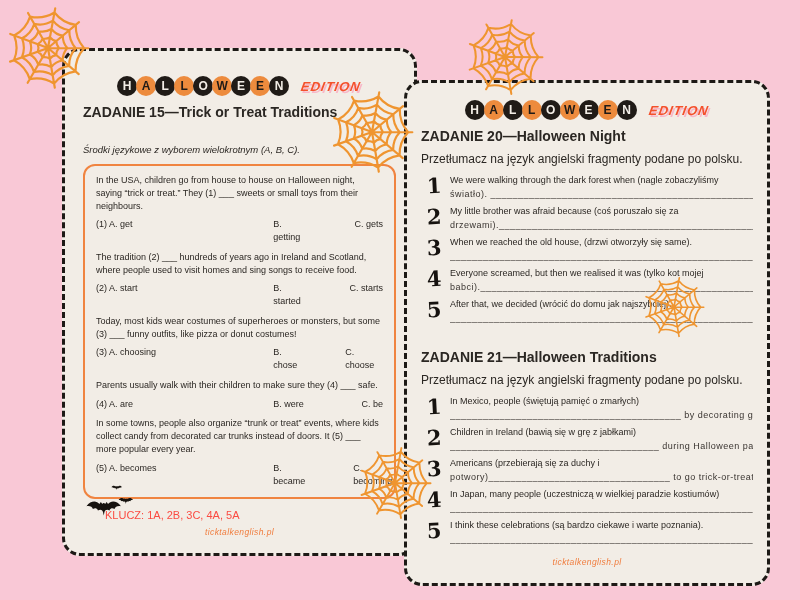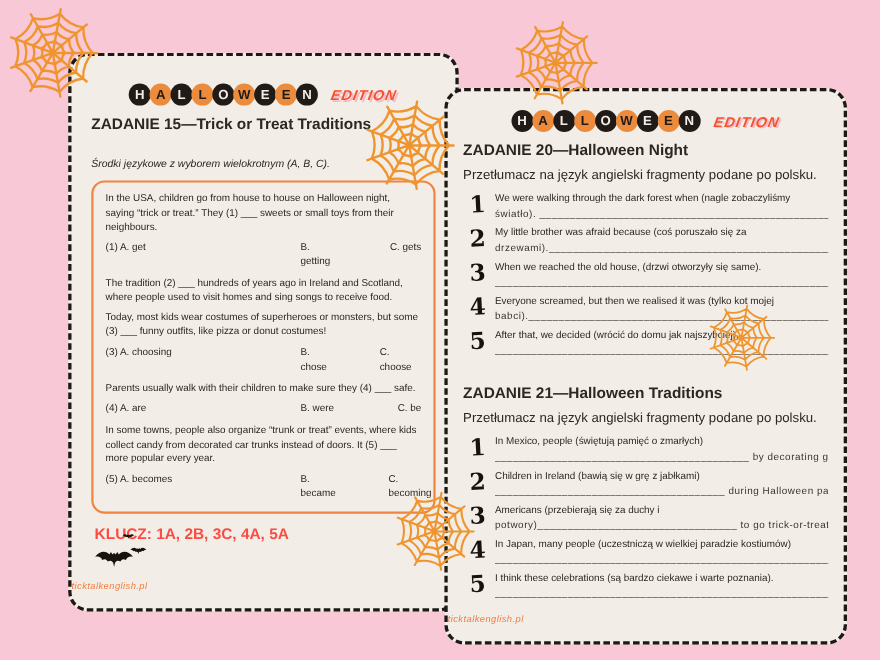--- a/index.html
+++ b/index.html
@@ -45,37 +45,37 @@
     margin-top:9px;
     border:2px solid #f08440;border-radius:12px;
     padding:8px 11px;font-size:9px;line-height:1.42;
   }
   .reading-box p{margin:0 0 6px 0;}
   .opts{
     display:grid;grid-template-columns:45% 1fr auto;
     margin:0 0 7px 0;font-size:9px;gap:48px;
   }
   .opts .end{justify-self:end;}
-  .klucz{margin:10px 0 0 3px;font-size:14px;font-weight:700;color:#fb4b42;}
+  .klucz{margin:10px 0 0 22px;font-size:11px;font-weight:400;color:#fb4b42;}
 
   
   .t-intro{font-size:12px;margin-top:8px;}
   .items{margin-top:8px;margin-left:6px;}
   .titem{display:flex;gap:7px;margin-bottom:4px;}
   .tnum{
     font-family:"DejaVu Serif",serif;font-weight:bold;font-size:21px;
     width:16px;flex-shrink:0;line-height:1.1;transform:rotate(-3deg);
     color:#16120f;
   }
   .ttext{font-size:9px;line-height:1.5;flex:1;min-width:0;}
   .l2{white-space:nowrap;overflow:hidden;letter-spacing:.5px;color:#3a3531;}
   .section-gap{margin-top:24px;}
 
   .page-footer{
-    position:absolute;left:0;right:0;bottom:16px;text-align:left;
+    position:absolute;left:0;right:0;bottom:16px;text-align:center;
     color:#f07d3e;font-size:8.5px;font-style:italic;letter-spacing:.4px;
   }
 
   .web{position:absolute;z-index:6;pointer-events:none;}
   .web svg{width:100%;height:100%;display:block;}
 
   .bats{position:absolute;left:20px;bottom:28px;width:56px;height:40px;}
 </style>
 </head>
 <body>
@@ -98,20 +98,25 @@
   <div class="instructions">Środki językowe z wyborem wielokrotnym (A, B, C).</div>
 
   <div class="reading-box">
     <p>In the USA, children go from house to house on Halloween night, saying “trick or treat.” They (1) ___ sweets or small toys from their neighbours.</p>
     <div class="opts">
       <span>(1) A. get</span>
       <span>B. getting</span>
       <span class="end">C. gets</span>
     </div>
     <p>The tradition (2) ___ hundreds of years ago in Ireland and Scotland, where people used to visit homes and sing songs to receive food.</p>
+    <div class="opts">
+      <span>(2) A. start</span>
+      <span>B. started</span>
+      <span class="end">C. starts</span>
+    </div>
     <p>Today, most kids wear costumes of superheroes or monsters, but some (3) ___ funny outfits, like pizza or donut costumes!</p>
     <div class="opts">
       <span>(3) A. choosing</span>
       <span>B. chose</span>
       <span class="end">C. choose</span>
     </div>
     <p>Parents usually walk with their children to make sure they (4) ___ safe.</p>
     <div class="opts">
       <span>(4) A. are</span>
       <span>B. were</span>

